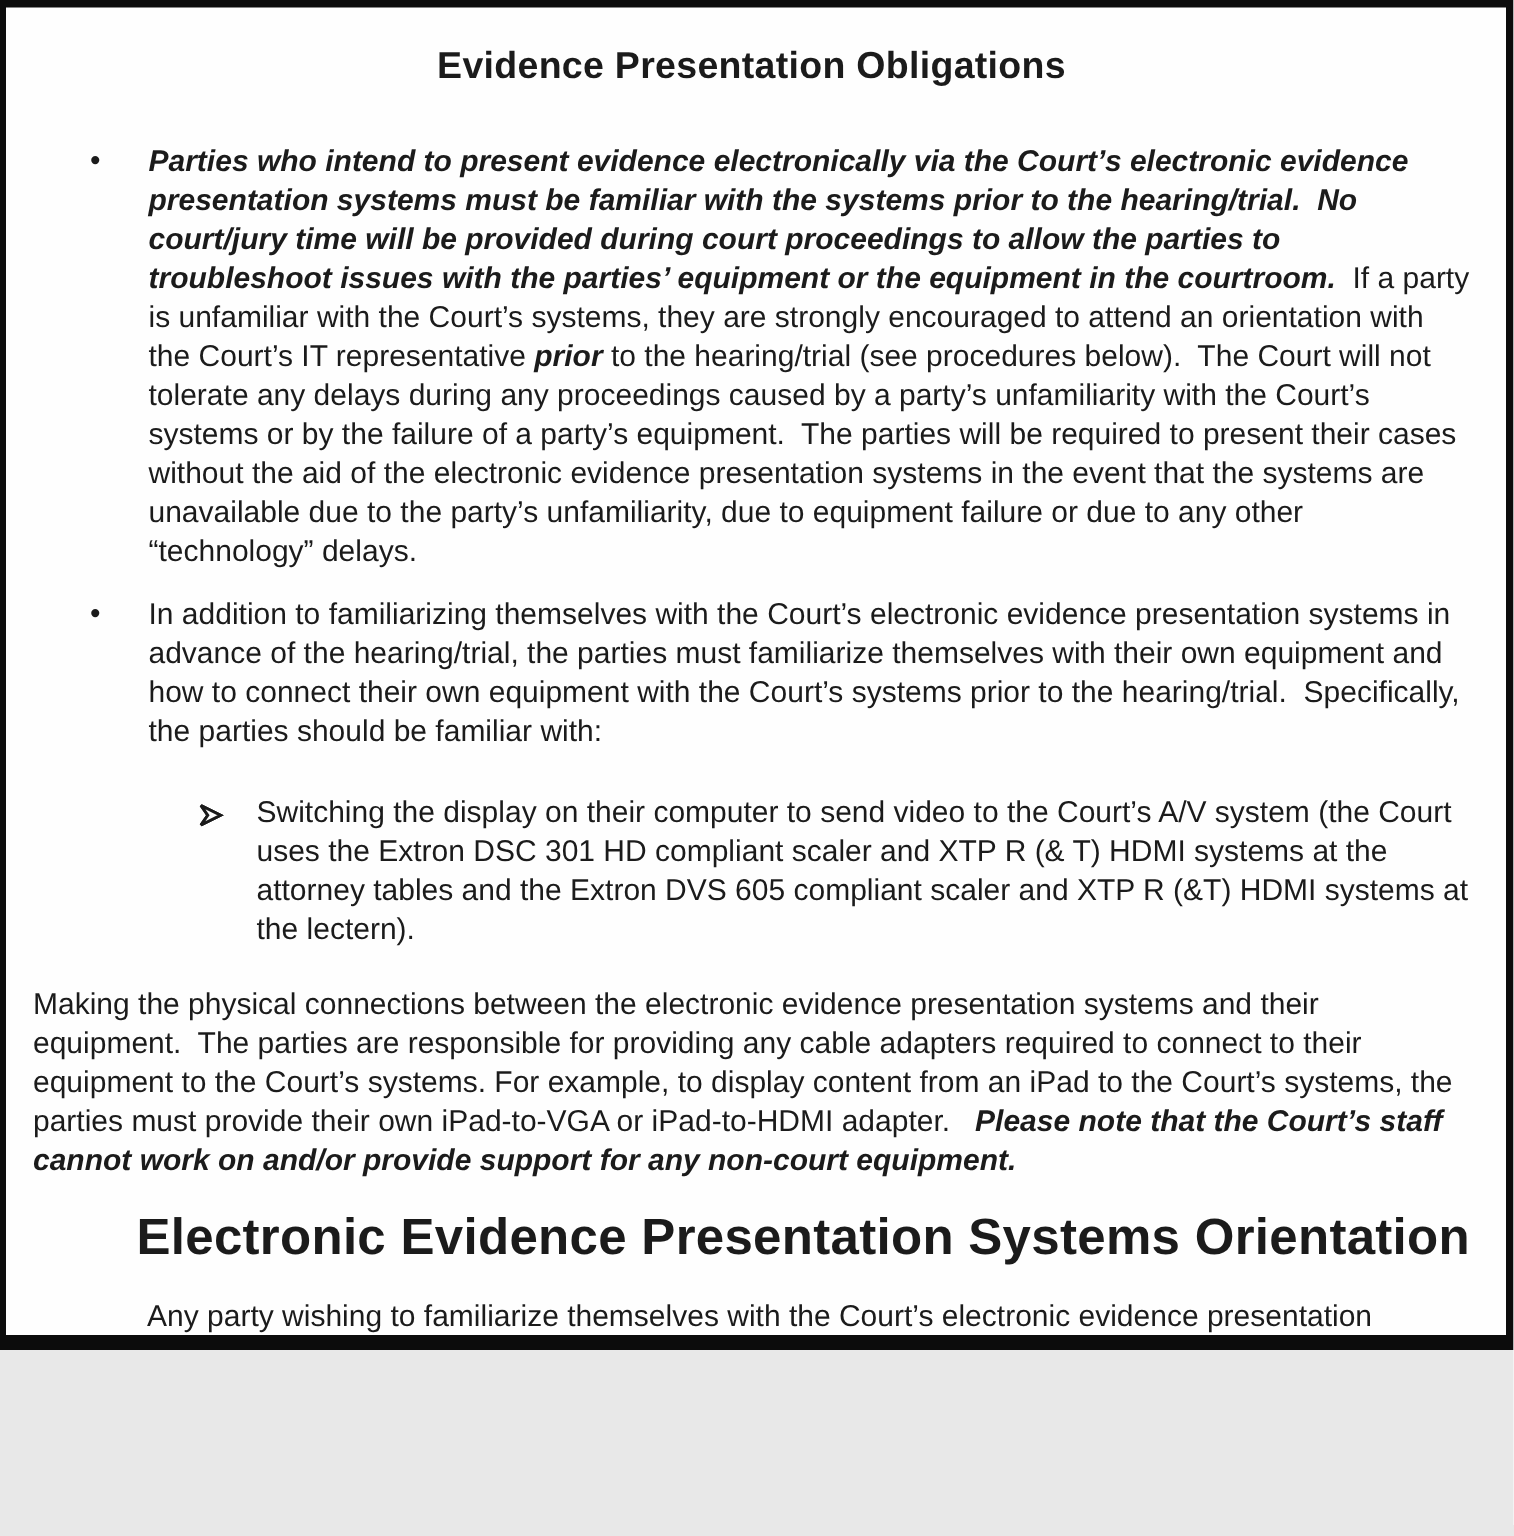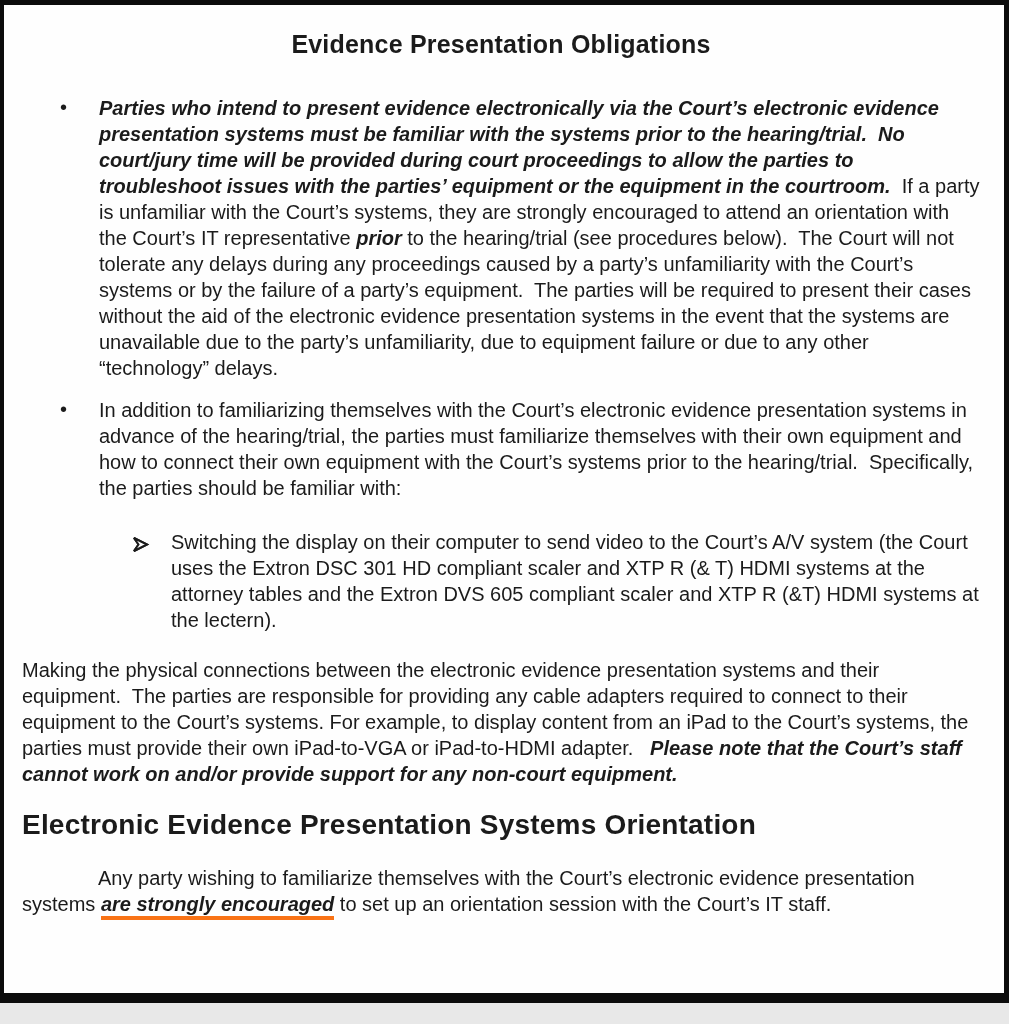--- a/index.html
+++ b/index.html
@@ -1,20 +1,20 @@
 <!DOCTYPE html>
 <html><head>
 <meta charset="utf-8">
 <style>
   * { box-sizing: border-box; }
   html, body { margin: 0; padding: 0; background: #e8e8e8; }
   .page {
     position: relative;
     width: 1009px;
-    height: 1003px;
+    height: 900px;
     margin: 0 auto;
     background: #fefefe;
     color: #1b1b1b;
     border-style: solid;
     border-color: #0c0c0c;
     border-width: 5px 5px 10px 4px;
     padding: 24px 24px 6px 18px;
     overflow: hidden;
     font-family: "Liberation Sans", "DejaVu Sans", sans-serif;
     font-size: 20px;
@@ -54,24 +54,24 @@
   }
   .sub-bullet .arrow-marker {
     position: absolute;
     left: 110px;
     top: 4px;
     width: 18px;
     height: 17px;
   }
   .para-connections { margin: 20px 0 12px 0; }
   h2.section-heading {
-    font-size: 28px;
+    font-size: 34px;
     line-height: 32px;
     font-weight: bold;
-    text-align: left;
+    text-align: right;
     margin: 22px 0 0 0;
     letter-spacing: 0.2px;
   }
   .para-orientation {
     margin: 24px 0 0 0;
     text-indent: 76px;
   }
 </style>
 </head>
 <body>

